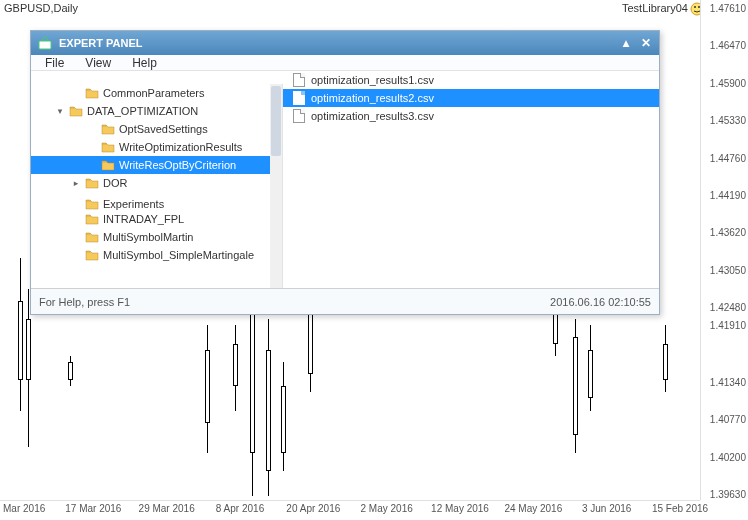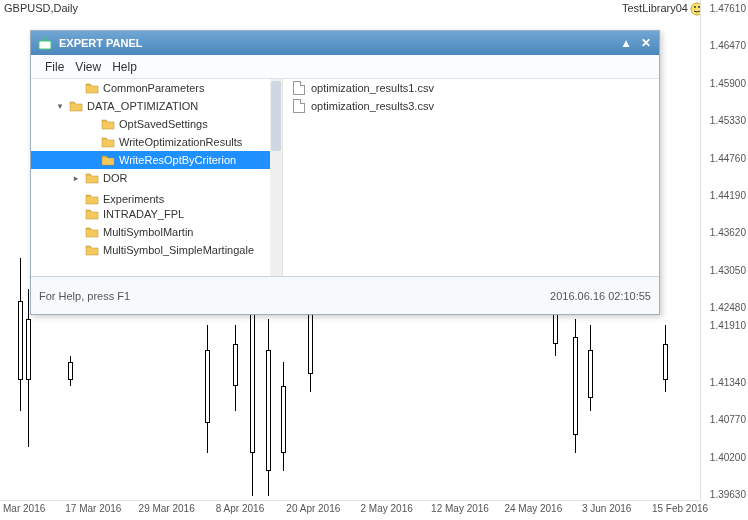--- a/index.html
+++ b/index.html
@@ -20,45 +20,45 @@
 .candle { position: absolute; width: 1px; background: #000; }
 .candle .body { position: absolute; left: -2px; width: 5px; background: #fff; border: 1px solid #000; }
 
 
 .panel { position: absolute; left: 30px; top: 30px; width: 630px; height: 285px; background: #fff; border: 1px solid #9bb0c2; box-shadow: 2px 2px 6px rgba(0,0,0,0.2); display: flex; flex-direction: column; }
 .titlebar { height: 24px; background: linear-gradient(#6fa6d4, #4c87bb); display: flex; align-items: center; padding: 0 6px; color: #fff; font-size: 11px; font-weight: bold; gap: 6px; }
 .titlebar .spacer { flex: 1; }
 .titlebar .btn { width: 14px; height: 14px; display: flex; align-items: center; justify-content: center; cursor: pointer; font-size: 12px; }
 .app-icon { width: 16px; height: 16px; }
 
-.menubar { height: 24px; display: flex; align-items: center; gap: 11px; padding: 0 14px; font-size: 12px; color: #333; border-bottom: 1px solid #e3e3e3; background: #fafcff; }
+.menubar { height: 16px; display: flex; align-items: center; gap: 21px; padding: 0 14px; font-size: 12px; color: #333; border-bottom: 1px solid #e3e3e3; background: #fafcff; }
 .menubar span { cursor: pointer; }
 
 .pathbar { padding: 6px 8px; font-size: 11px; color: #3a6ea5; border-bottom: 1px solid #e3e3e3; white-space: nowrap; overflow: hidden; text-overflow: ellipsis; }
 
 .body-area { flex: 1; display: flex; overflow: hidden; }
-.tree-pane { width: 252px; border-right: 1px solid #e3e3e3; overflow-y: auto; position: relative; }
+.tree-pane { width: 252px; border-right: 1px solid #e3e3e3; overflow-y: auto; position: relative; margin-top: 13px; }
 .tree-scroll { position: absolute; right: 0; top: 0; bottom: 0; width: 12px; background: #f0f0f0; }
 .tree-thumb { position: absolute; left: 1px; right: 1px; top: 2px; height: 70px; background: #cfd8e2; border-radius: 2px; }
 .file-pane { flex: 1; overflow: hidden; }
 
 .tree-item { display: flex; align-items: center; height: 18px; font-size: 11px; color: #333; padding-left: 8px; gap: 4px; white-space: nowrap; }
 .tree-item.sel { background: #1e90ff; color: #fff; }
 .tree-item .disclosure { width: 10px; display: inline-flex; justify-content: center; color: #666; font-size: 9px; }
 .tree-item.sel .disclosure { color: #fff; }
 .folder-icon { width: 14px; height: 12px; display: inline-block; }
 
 .file-item { display: flex; align-items: center; height: 18px; font-size: 11px; color: #333; padding-left: 10px; gap: 6px; }
 .file-item.sel { background: #1e90ff; color: #fff; }
 .file-icon { width: 12px; height: 14px; border: 1px solid #999; background: #fff; position: relative; }
 .file-item.sel .file-icon { border-color: #fff; }
 .file-icon::after { content: ""; position: absolute; right: -1px; top: -1px; width: 4px; height: 4px; border-left: 1px solid #999; border-bottom: 1px solid #999; background: #f7f7f7; }
 .file-item.sel .file-icon::after { border-color: #fff; background: #8fc3f0; }
 
-.statusbar { height: 38px; border-top: 1px solid #d0d0d0; display: flex; align-items: center; font-size: 11px; color: #555; padding: 0 8px; background: #f7fafc; }
+.statusbar { height: 26px; border-top: 1px solid #d0d0d0; display: flex; align-items: center; font-size: 11px; color: #555; padding: 0 8px; background: #f7fafc; }
 .statusbar .spacer { flex: 1; }
 
 
 .fsvg { fill: #f5c95b; stroke: #b88f2c; stroke-width: .5; }
 </style>
 </head>
 <body>
 
 <div class="chart-area">
   <span class="chart-title">GBPUSD,Daily</span>
@@ -231,20 +231,24 @@
         </div>
         <div class="tree-scroll">
           <div class="tree-thumb"></div>
         </div>
     </div>
     <div class="file-pane" id="files">
         <div class="file-item">
           <span class="file-icon"></span>
           <span>optimization_results1.csv</span>
         </div>
+        <div class="file-item sel">
+          <span class="file-icon"></span>
+          <span>optimization_results2.csv</span>
+        </div>
         <div class="file-item">
           <span class="file-icon"></span>
           <span>optimization_results3.csv</span>
         </div>
       </div>
   </div>
   <div class="statusbar">
     <span>For Help, press F1</span>
     <span class="spacer"></span>
     <span>2016.06.16 02:10:55</span>

